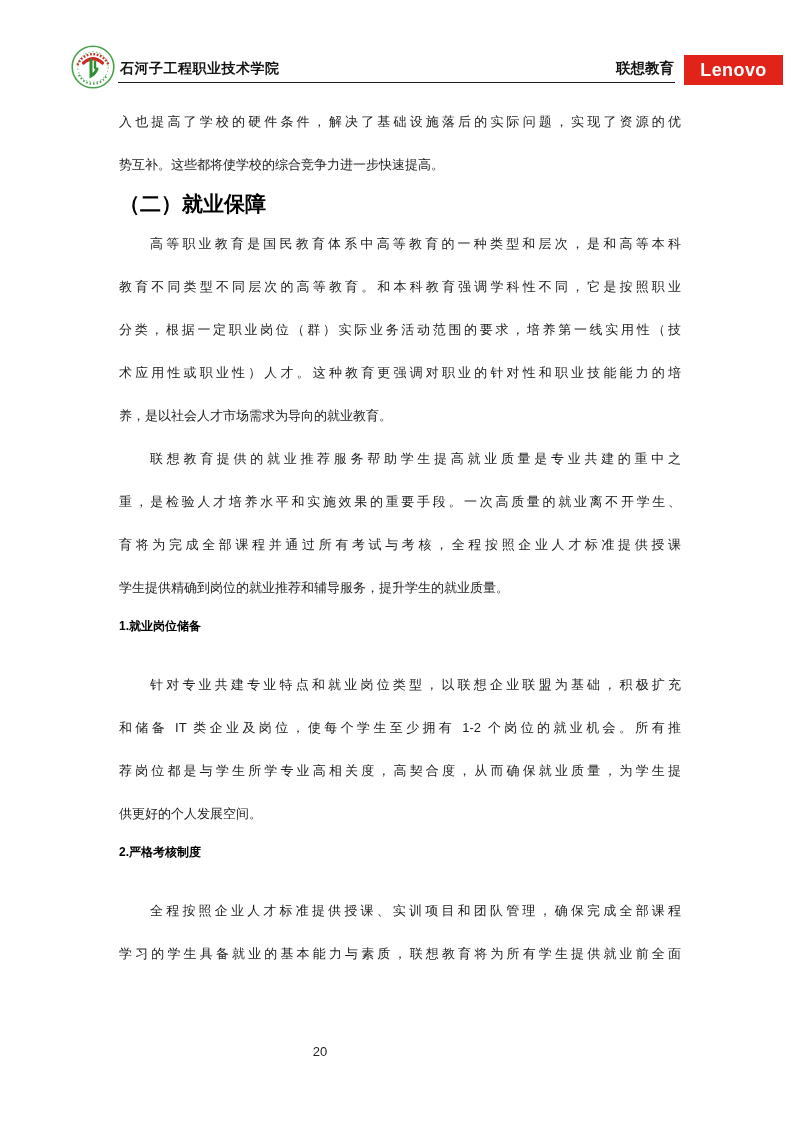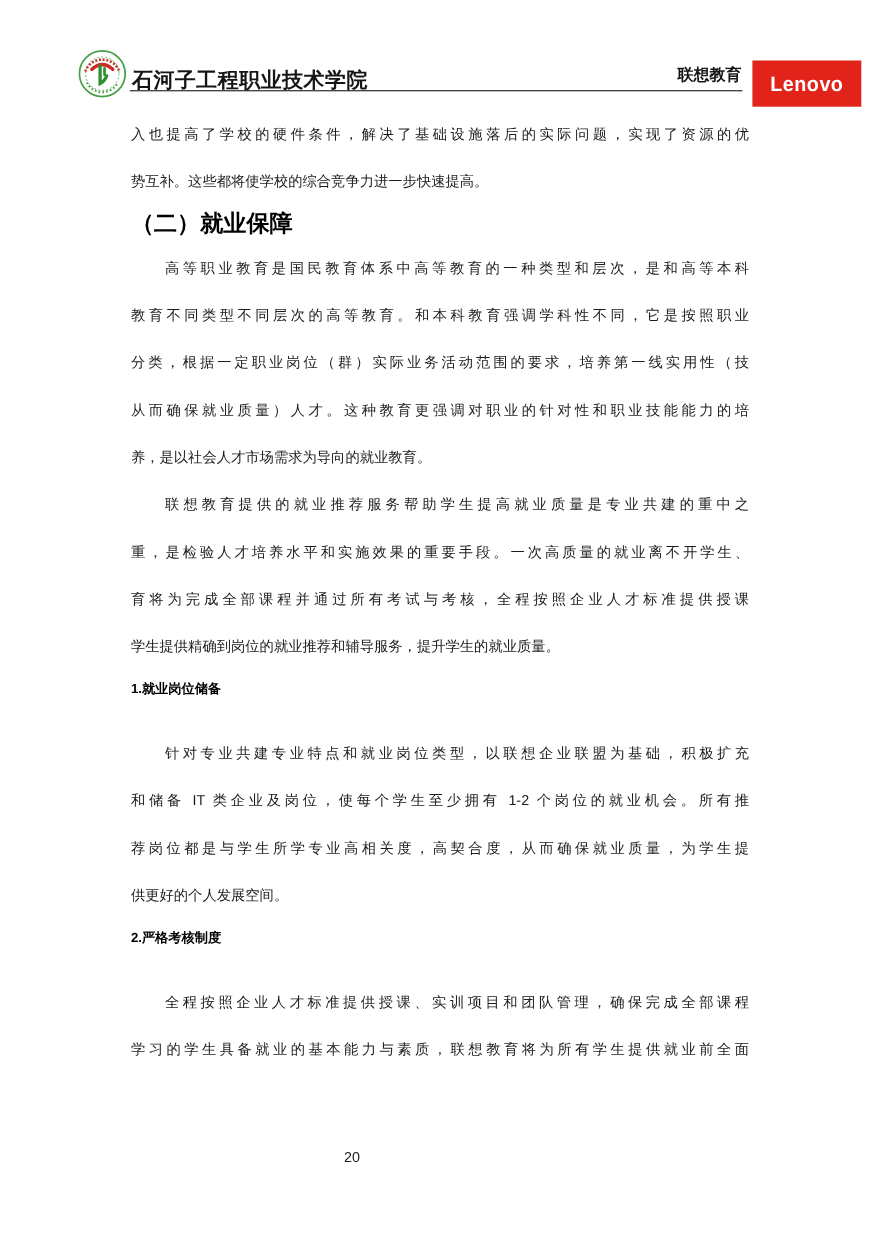--- a/index.html
+++ b/index.html
@@ -10,32 +10,32 @@
     background: #ffffff;
     font-family: "Liberation Sans", sans-serif;
     overflow: hidden;
   }
 
   
   .header { position:absolute; left:0; top:0; width:800px; height:95px; }
   .seal { position:absolute; left:71px; top:45px; width:44px; height:44px; }
   .school-name {
     position:absolute; left:120px; top:60px;
-    font-size:19px; font-weight:700; color:#151515; letter-spacing:0.5px;
+    font-size:14px; font-weight:700; color:#151515; letter-spacing:0.5px;
   }
   .brand-label {
     position:absolute; right:126px; top:59px;
     font-size:14.5px; font-weight:700; color:#151515;
   }
   .header-rule {
     position:absolute; left:118px; top:82px; width:557px; height:0;
     border-top:1.6px solid #1a1a1a;
   }
   .lenovo-box {
-    position:absolute; left:684px; top:55px; width:99px; height:42px;
+    position:absolute; left:684px; top:55px; width:99px; height:30px;
     background:#E2231A; display:flex; align-items:center; justify-content:center;
   }
   .lenovo-text {
     color:#ffffff; font-weight:700; font-size:18px; letter-spacing:0.4px;
     line-height:30px; transform:scaleY(1.05);
   }
 
   
   .content {
     position:absolute; left:119px; top:100px; width:562px;
@@ -93,21 +93,21 @@
   <div class="content">
       <div class="block block-continuation">
         <div class="line">入也提高了学校的硬件条件，解决了基础设施落后的实际问题，实现了资源的优</div>
         <div class="line last">势互补。这些都将使学校的综合竞争力进一步快速提高。</div>
       </div>
       <h2 class="block block-heading">（二）就业保障</h2>
       <div class="block block-para">
         <div class="line">高等职业教育是国民教育体系中高等教育的一种类型和层次，是和高等本科</div>
         <div class="line">教育不同类型不同层次的高等教育。和本科教育强调学科性不同，它是按照职业</div>
         <div class="line">分类，根据一定职业岗位（群）实际业务活动范围的要求，培养第一线实用性（技</div>
-        <div class="line">从而确保就业质量）人才。这种教育更强调对职业的针对性和职业技能能力的培</div>
+        <div class="line">术应用性或职业性）人才。这种教育更强调对职业的针对性和职业技能能力的培</div>
         <div class="line last">养，是以社会人才市场需求为导向的就业教育。</div>
       </div>
       <div class="block block-para">
         <div class="line">联想教育提供的就业推荐服务帮助学生提高就业质量是专业共建的重中之</div>
         <div class="line">重，是检验人才培养水平和实施效果的重要手段。一次高质量的就业离不开学生、</div>
         <div class="line">育将为完成全部课程并通过所有考试与考核，全程按照企业人才标准提供授课</div>
         <div class="line last">学生提供精确到岗位的就业推荐和辅导服务，提升学生的就业质量。</div>
       </div>
       <h3 class="block block-subheading">1.就业岗位储备</h3>
       <div class="block block-para">

